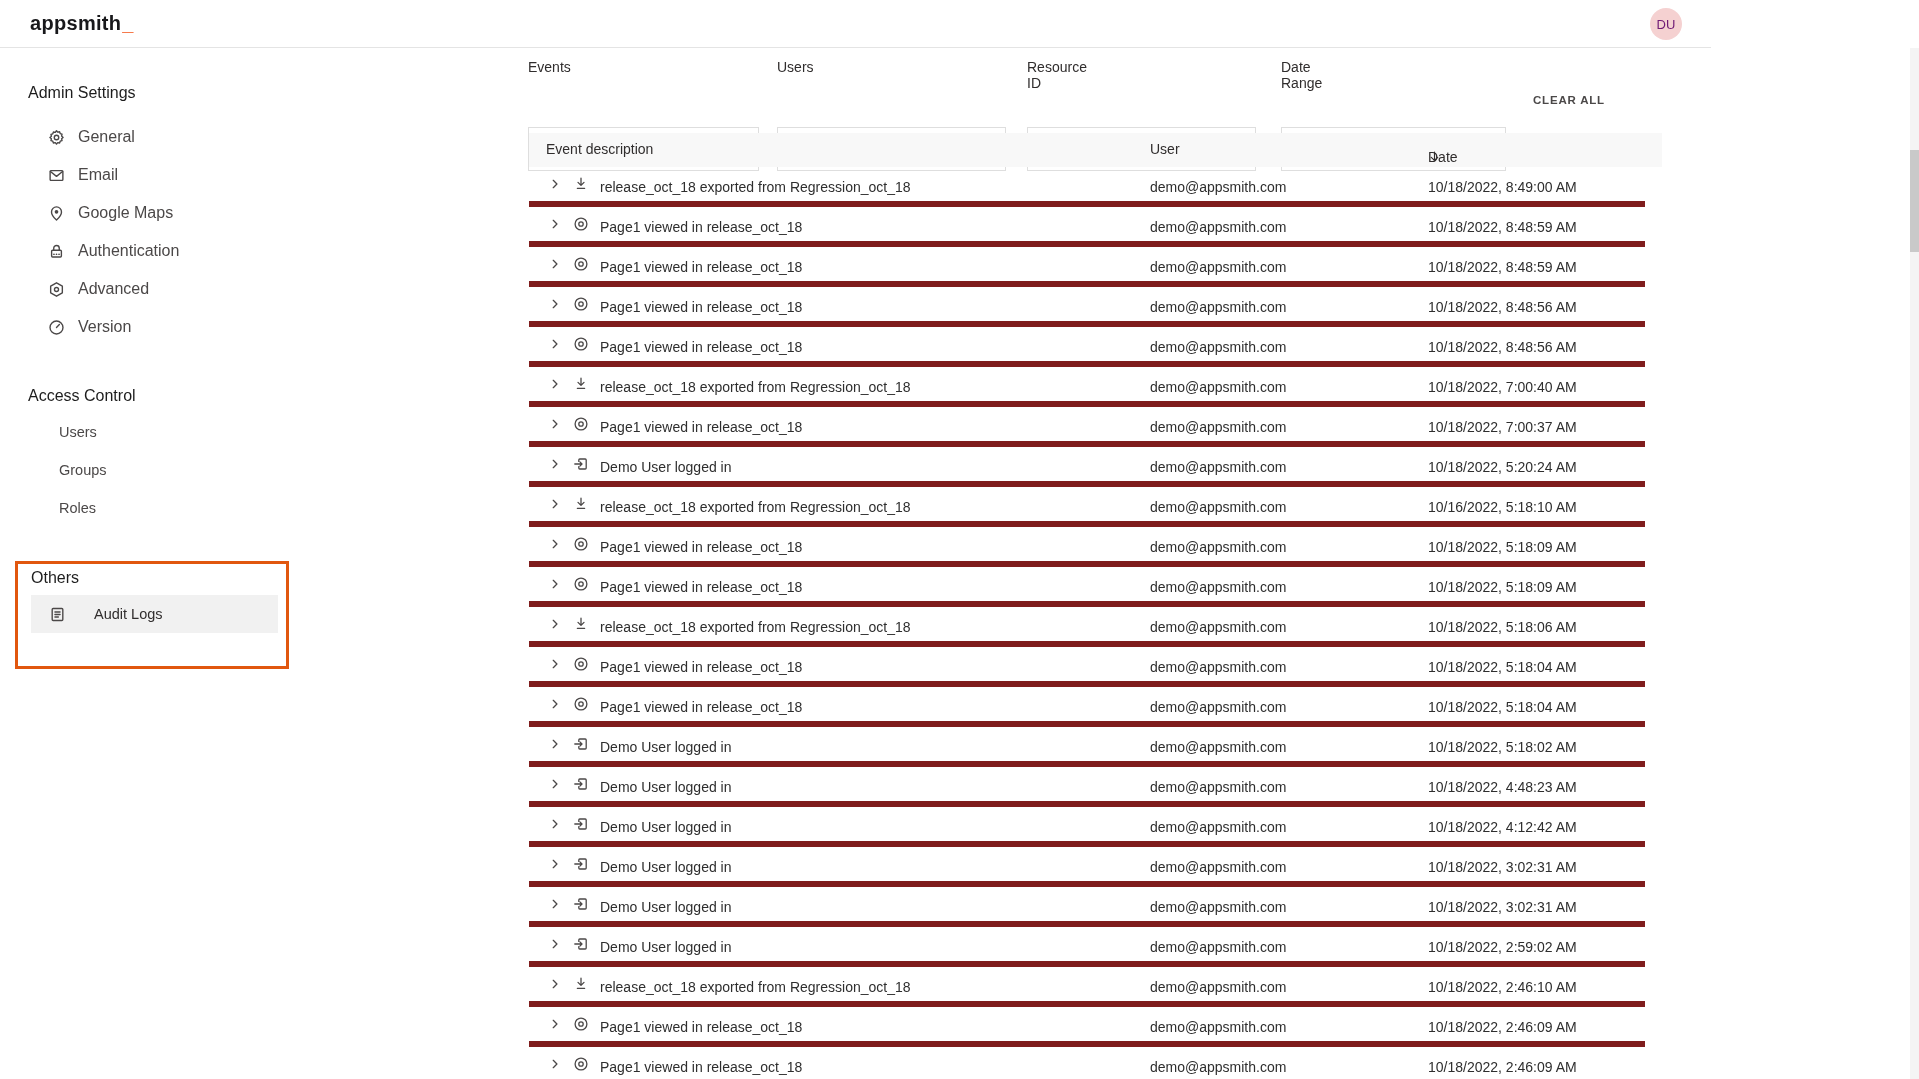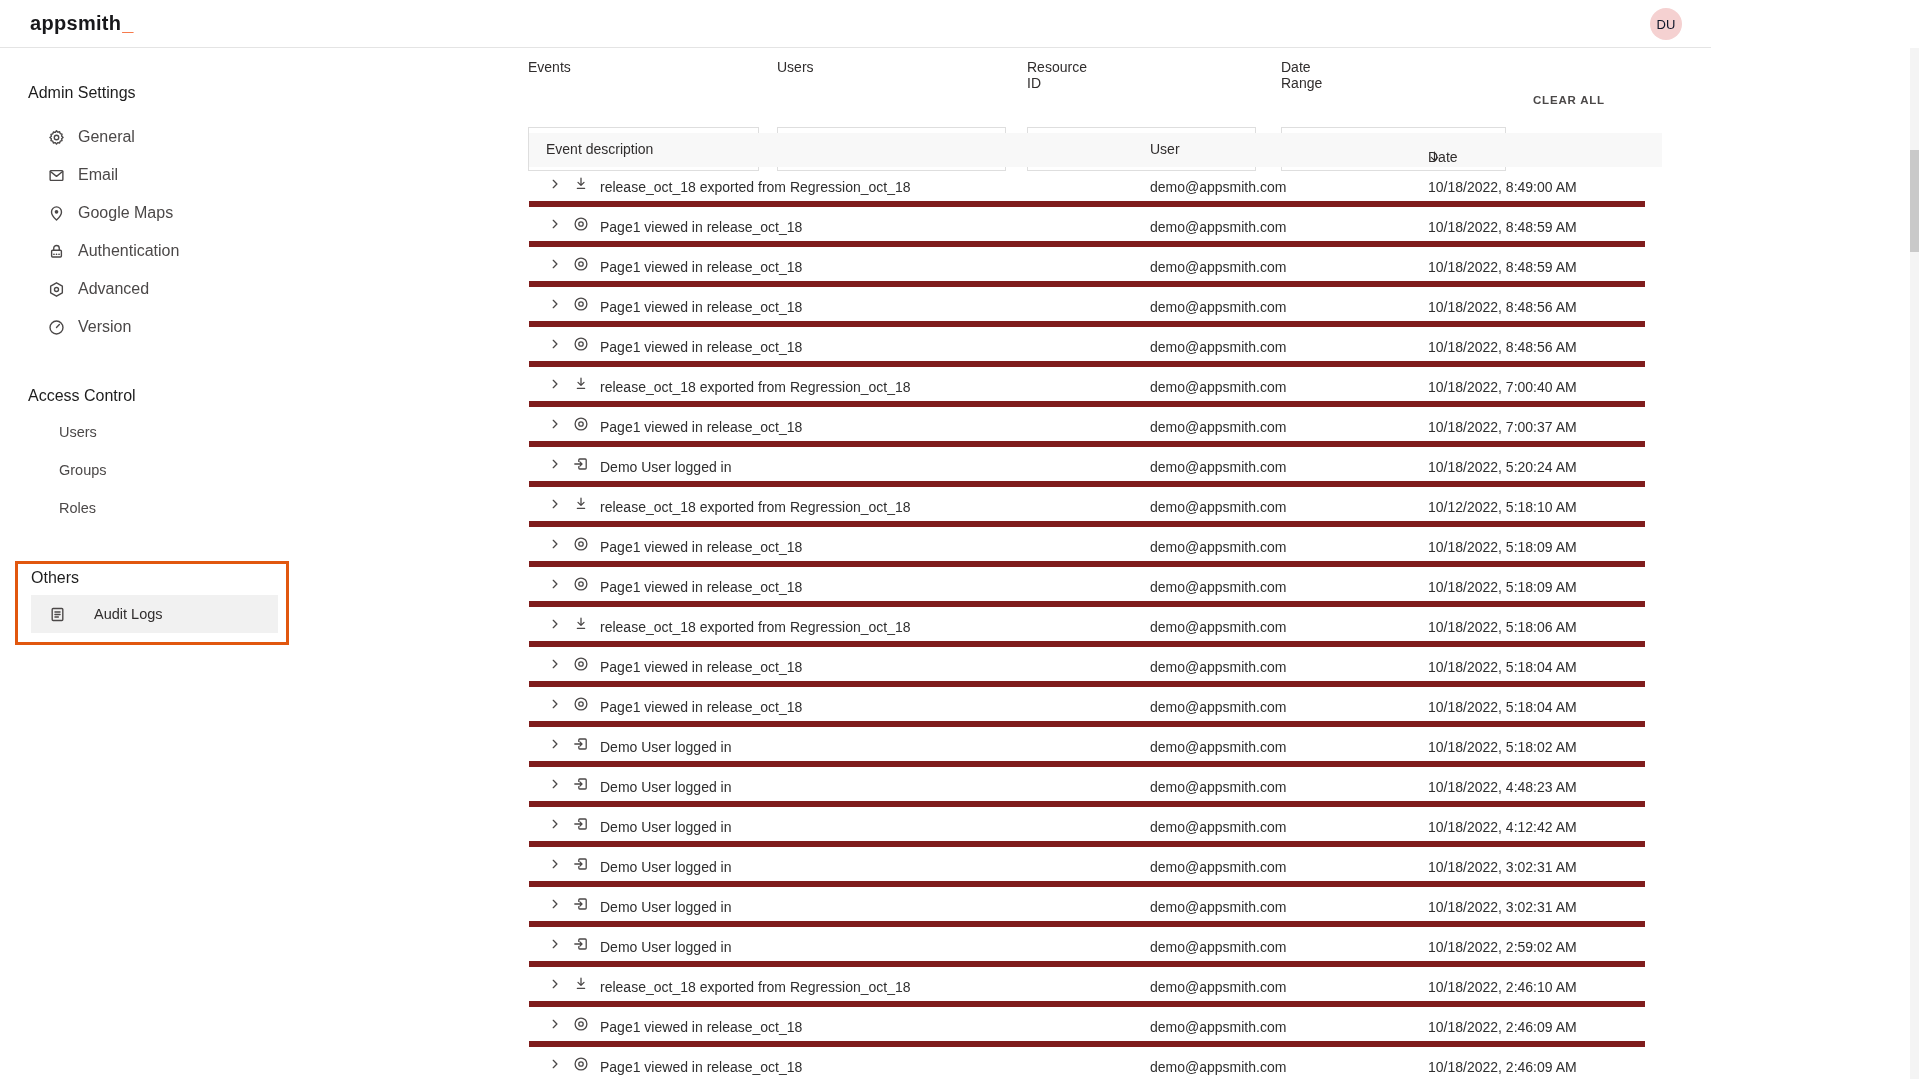--- a/index.html
+++ b/index.html
@@ -15,42 +15,42 @@
     position: absolute; left: 0; top: 0; width: 1711px; height: 48px;
     background: #fff; border-bottom: 1px solid #e4e4e4; z-index: 5;
   }
   .logo {
     position: absolute; left: 30px; top: 12px;
     font-size: 20px; font-weight: 700; color: #18181b; letter-spacing: 0.3px;
   }
   .logo .cursor { color: #f4581e; margin-left: 1px; }
   .avatar {
     position: absolute; right: 29px; top: 8px; width: 32px; height: 32px;
-    border-radius: 50%; background: #f5d1d1; color: #0f172a;
+    border-radius: 50%; background: #f5d1d1; color: #701a75;
     font-size: 13px; display: flex; align-items: center; justify-content: center;
     cursor: pointer; user-select: none;
   }
   
   .sidebar { position: absolute; left: 0; top: 48px; width: 320px; height: 1031px; background: #fff; }
   .side-heading { position: absolute; left: 28px; font-size: 16px; font-weight: 500; color: #1d1d1d; }
   #admin-heading { top: 36px; }
   #admin-items { position: absolute; left: 0; top: 70px; width: 100%; }
   .side-item {
     height: 38px; display: flex; align-items: center; padding-left: 48px;
     font-size: 16px; color: #4b4848; cursor: pointer;
   }
   .side-item .side-icon { width: 17px; height: 17px; margin-right: 13px; display: inline-flex; flex: none; }
   .side-icon svg { width: 17px; height: 17px; }
   #ac-heading { top: 339px; }
   #ac-items { position: absolute; left: 0; top: 365px; width: 100%; }
   .ac-item { height: 38px; display: flex; align-items: center; padding-left: 59px;
     font-size: 14.5px; color: #4b4848; cursor: pointer; }
   
   .others-box {
-    position: absolute; left: 15px; top: 513px; width: 274px; height: 84px;
+    position: absolute; left: 15px; top: 513px; width: 274px; height: 108px;
     border: 3px solid #e1570f; background: #fff;
   }
   .others-title { position: absolute; left: 13px; top: 5px; font-size: 16px; font-weight: 500; color: #1d1d1d; }
   .audit-row {
     position: absolute; left: 13px; top: 31px; width: 247px; height: 38px;
     background: #f1f1f1; display: flex; align-items: center; padding-left: 18px;
     font-size: 14.5px; color: #302d2d; cursor: pointer; gap: 16px;
   }
   .audit-row .side-icon { width: 17px; height: 17px; margin-right: 12px; display: inline-flex; }
   
@@ -382,21 +382,21 @@
             <path d="M6 3.8L10.2 8 6 12.2"></path>
           </svg>
         </span>
         <span class="evicon">
           <svg viewBox="0 0 16 16" fill="none" stroke="#4b4848" stroke-width="1.3" stroke-linecap="round" stroke-linejoin="round">
             <path d="M8 2.2v7M5 6.4l3 3 3-3M4.4 12.4h7.2"></path>
           </svg>
         </span>
         <span class="desc">release_oct_18 exported from Regression_oct_18</span>
         <span class="user">demo@appsmith.com</span>
-        <span class="date">10/12/2022, 5:18:10 AM</span>
+        <span class="date">10/16/2022, 5:18:10 AM</span>
       </div>
       <div class="row">
         <span class="chev">
           <svg viewBox="0 0 16 16" fill="none" stroke="#4b4848" stroke-width="1.5" stroke-linecap="round" stroke-linejoin="round">
             <path d="M6 3.8L10.2 8 6 12.2"></path>
           </svg>
         </span>
         <span class="evicon">
           <svg viewBox="0 0 16 16" fill="none" stroke="#4b4848" stroke-width="1.3" stroke-linecap="round" stroke-linejoin="round">
             <circle cx="8" cy="8" r="5.9"></circle>

